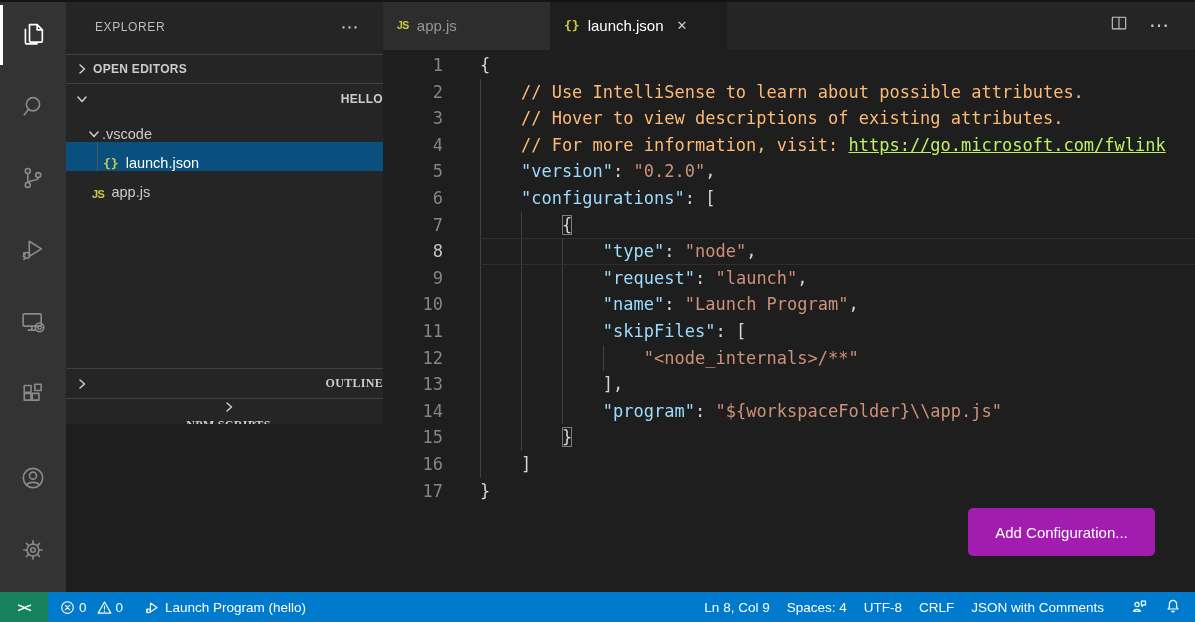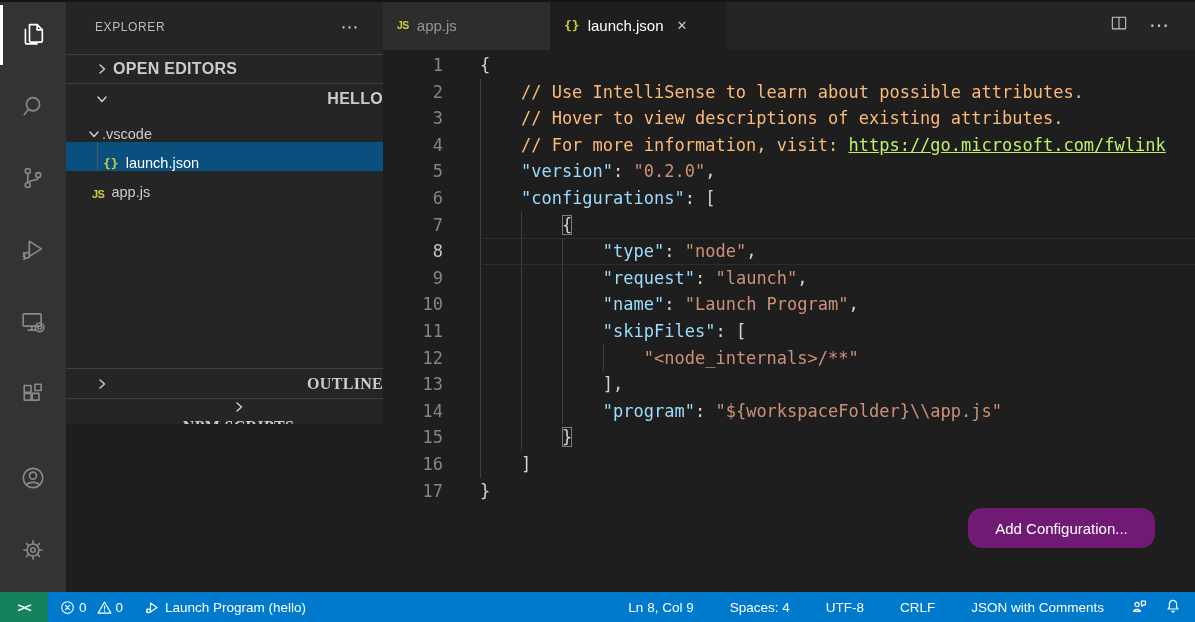--- a/index.html
+++ b/index.html
@@ -19,21 +19,21 @@
   .ab-item { width:66px; height:72px; display:flex; align-items:center; justify-content:center; color:#8a8a8a; cursor:pointer; }
   .ab-item.active { color:#ffffff; }
   .ab-item svg { width:28px; height:28px; stroke:currentColor; fill:none; stroke-width:1.4; stroke-linecap:round; stroke-linejoin:round; }
   .ab-bottom { margin-top:auto; margin-bottom:4px; }
 
   
   .sidebar { position:absolute; left:66px; top:0; width:317px; height:424px; background:#252526; display:flex; flex-direction:column; }
   .sb-title { height:54px; flex:none; display:flex; align-items:center; padding:0 24px 0 29px; color:#bbbbbb; font-size:12px; letter-spacing:.6px; }
   .sb-title .more { margin-left:auto; color:#c5c5c5; font-size:18px; cursor:pointer; line-height:10px; }
   .sep { height:1px; flex:none; background:#3f3f46; }
-  .section-row { height:28px; flex:none; display:flex; align-items:center; padding-left:8px; gap:3px; font-weight:bold; font-size:16px; color:#cccccc; letter-spacing:.3px; cursor:pointer;margin-left:20px; }
+  .section-row { height:28px; flex:none; display:flex; align-items:center; padding-left:8px; gap:3px; font-weight:bold; font-size:12px; color:#cccccc; letter-spacing:.3px; cursor:pointer; }
   .section-row.tall { height:29px;justify-content:space-between; }
   .chev { width:16px; height:16px; flex:none; }
   .chev svg { width:16px; height:16px; stroke:#cccccc; fill:none; stroke-width:1.5; stroke-linecap:round; stroke-linejoin:round; }
   .tree-row { height:29px; flex:none; display:flex; align-items:flex-end; font-size:14.5px; color:#cccccc; position:relative; cursor:pointer; }
   .tree-row.selected { background:#09507e; color:#ffffff; }
   .tree-guide { position:absolute; left:31px; top:0; bottom:0; width:1px; background:#46596b; }
   .file-icon { flex:none; font-weight:bold; color:#cbcb41; margin-right:7px; }
   .file-icon.json { font-family:"DejaVu Sans Mono", monospace; font-size:13px; }
   .file-icon.js { font-size:11px; letter-spacing:-.5px; }
   .sb-bottom { margin-top:auto;font-family:Liberation Serif, serif; }
@@ -61,22 +61,22 @@
   .line.current .ln { color:#c6c6c6; }
   .line.current .tokens { box-shadow: inset 0 1px 0 #2e2e2e, inset 0 -1px 0 #2e2e2e; }
   .t-p { color:#d4d4d4; }
   .t-c { color:#fdba74; }
   .t-l { color:#bef264; text-decoration:underline; }
   .t-k { color:#9cdcfe; }
   .t-s { color:#ce9178; }
   .t-pb { box-shadow: inset 0 0 0 1px #7c7c7c; }
   .guide { position:absolute; width:1px; background:#404040; z-index:1; }
 
-  .add-config { position:absolute; right:40px; top:508px; width:187px; height:40px;
-    background:#701a75; color:#ffffff; border:none; border-radius:14px; font-size:15px;
+  .add-config { position:absolute; right:40px; top:508px; width:187px; height:48px;
+    background:#a21caf; color:#ffffff; border:none; border-radius:5px; font-size:15px;
     font-family:"Liberation Sans", sans-serif; cursor:pointer; }
 
   
   .status-bar { position:absolute; left:0; top:592px; width:1195px; height:30px; background:#007acc;
     display:flex; align-items:center; color:#ffffff; font-size:13.5px; }
   .remote { width:48px; height:30px; flex:none; background:#16825d; display:flex; align-items:center;
     justify-content:center; font-weight:bold; font-size:13px; letter-spacing:-1px; cursor:pointer; }
   .sb-left { display:flex; align-items:center; margin-left:12px; gap:16px; }
   .status-item { display:flex; align-items:center; gap:5px; cursor:pointer; }
   .status-item svg { width:15px; height:15px; stroke:#ffffff; fill:none; stroke-width:1.2; stroke-linecap:round; stroke-linejoin:round; }
@@ -287,21 +287,21 @@
     <div class="status-item">
       <svg viewBox="0 0 16 16">
           <path d="M5.8 3.2l7 4.8-7 4.8z"></path>
           <circle cx="3.8" cy="11.6" r="1.9"></circle>
           <path d="M1.7 10.2l1-.6M1.5 11.8h1.2M1.9 13.6l.9-.8"></path>
         </svg>
       <span>Launch Program (hello)</span>
     </div>
   </div>
   <div class="sb-right">
-    <div id="sb-right-items" style="display:flex;align-items:center;gap:36px;">
+    <div id="sb-right-items" style="display:flex;align-items:center;gap:17px;">
         <span class="status-item">Ln 8, Col 9</span>
         <span class="status-item">Spaces: 4</span>
         <span class="status-item">UTF-8</span>
         <span class="status-item">CRLF</span>
         <span class="status-item">JSON with Comments</span>
       </div>
     <div class="icons">
       <span><svg viewBox="0 0 16 16">
             <circle cx="6" cy="6.4" r="2.1"></circle>
             <path d="M2.6 13.4c.4-2.8 6.4-2.8 6.8 0z"></path>

